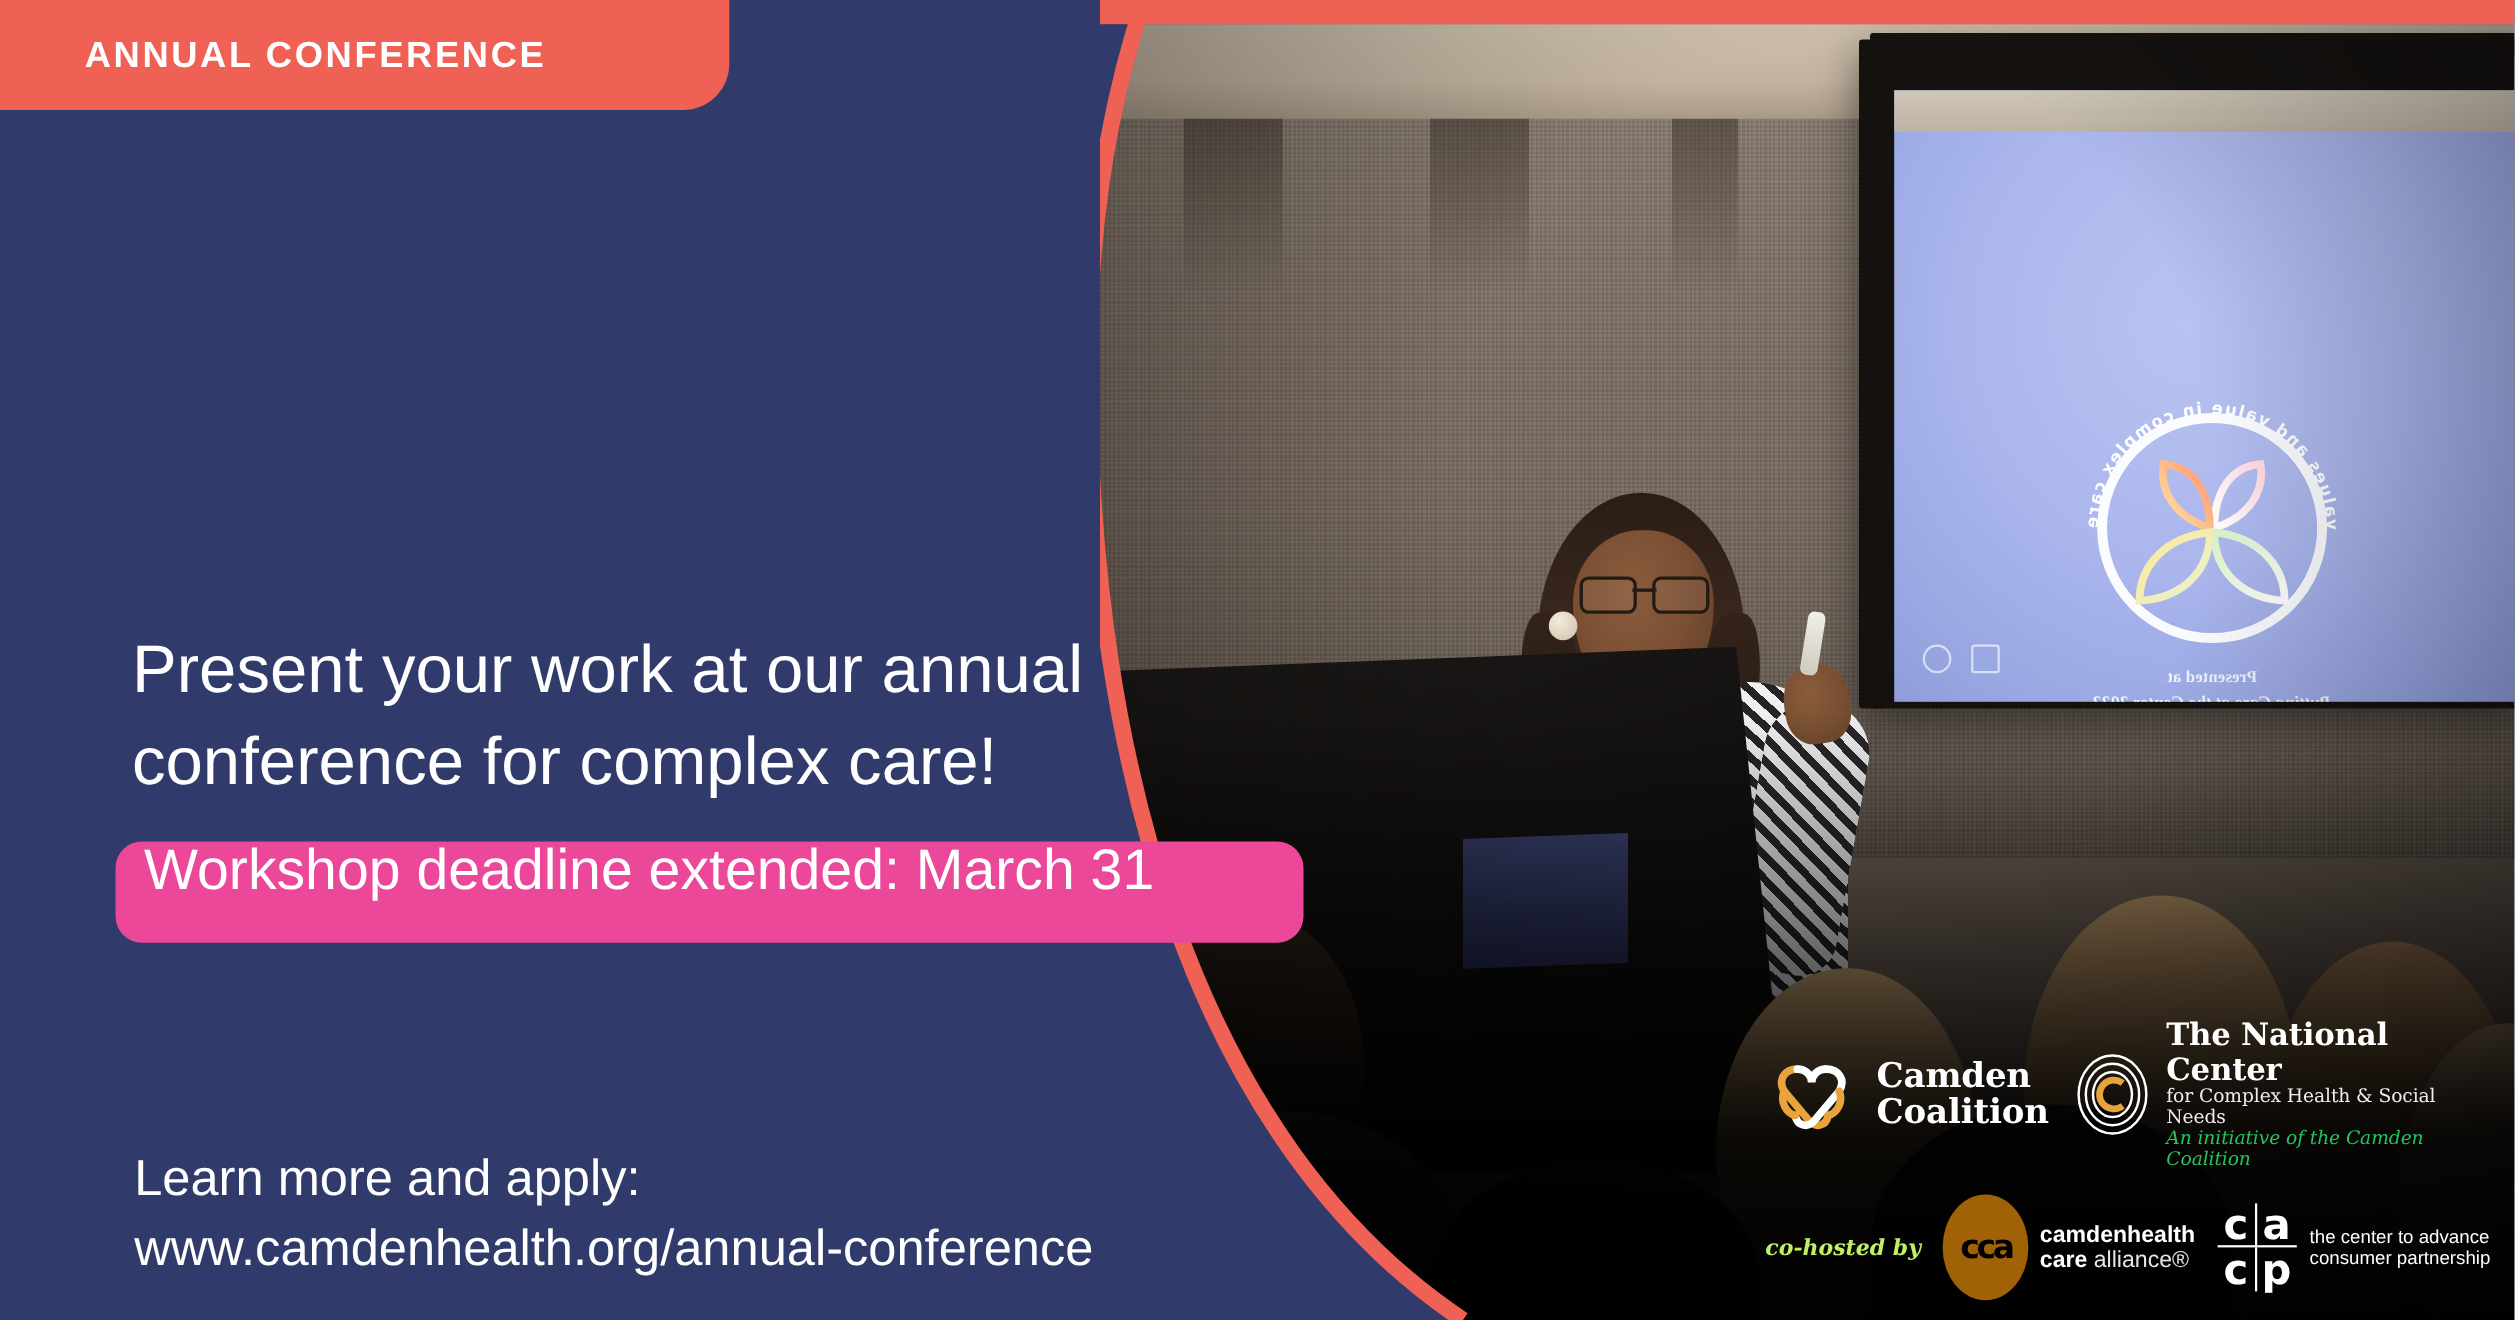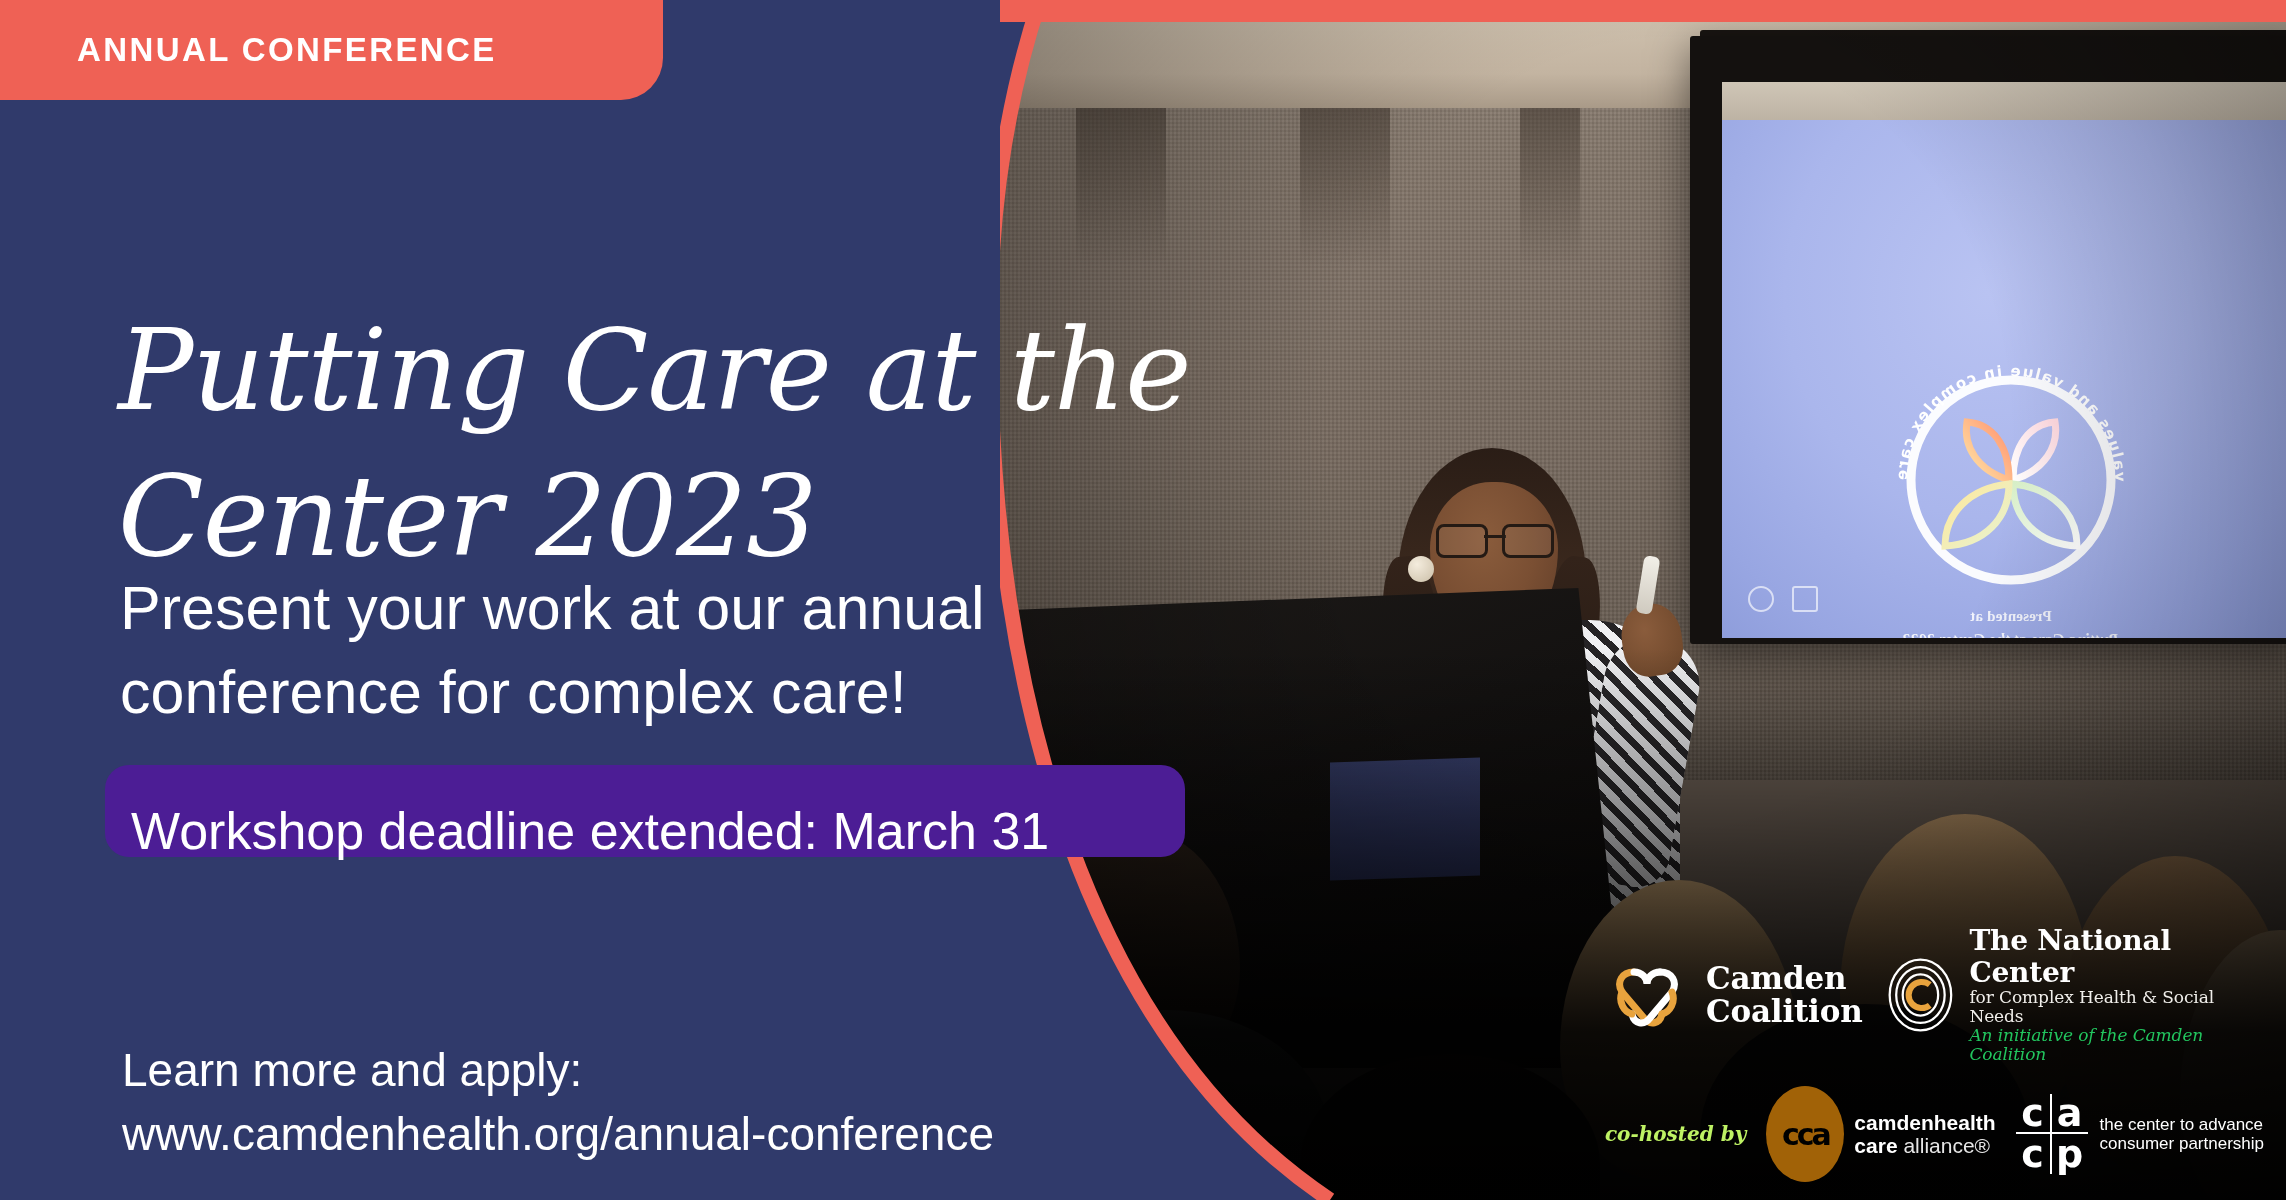--- a/index.html
+++ b/index.html
@@ -348,24 +348,24 @@
     z-index: 4;
   }
   .subhead .ln { display: block; }
 
   .deadline-pill {
     position: absolute;
     left: 105px;
     top: 765px;
     width: 1080px;
     height: 92px;
-    background: #4c1d95;
+    background: #ec4899;
     border-radius: 24px;
     display: flex;
-    align-items: flex-end;
+    align-items: flex-start;
     z-index: 5;
   }
   .deadline-text {
     padding-left: 26px;
     color: #FFFFFF;
     font-size: 52px;
     line-height: 1;
   }
 
   .cta {
@@ -599,24 +599,20 @@
       <path d="M 40,0 C 10,90 -10,200 -10,330 C -10,700 90,1040 330,1200" fill="none" stroke="#EF6155" stroke-width="15"></path>
     </svg>
 
     <div class="photo-topbar"></div>
   </div>
 
   <div class="kicker">
     <span class="kicker-label">ANNUAL CONFERENCE</span>
   </div>
 
-  <h1 class="headline">
-    <span class="ln">Putting Care at the</span>
-    <span class="ln">Center 2023</span>
-  </h1>
 
   <div class="subhead">
     <span class="ln">Present your work at our annual</span>
     <span class="ln">conference for complex care!</span>
   </div>
 
   <div class="deadline-pill">
     <span class="deadline-text">Workshop deadline extended: March 31</span>
   </div>
 

